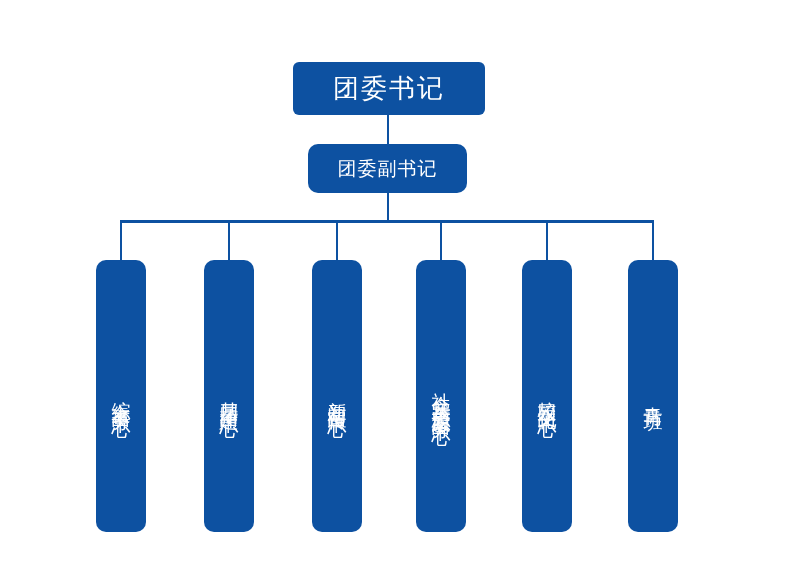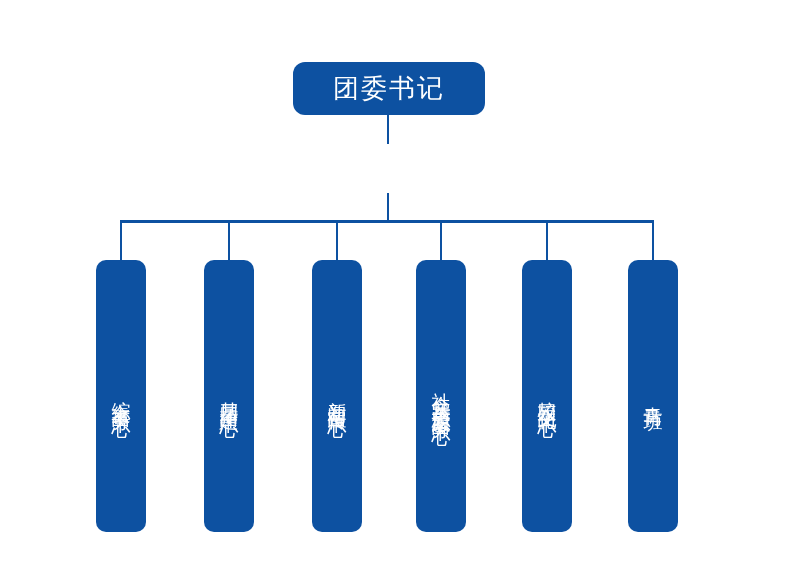--- a/index.html
+++ b/index.html
@@ -21,21 +21,21 @@
     background: #0d51a1;
     color: #ffffff;
     display: flex;
     align-items: center;
     justify-content: center;
     box-sizing: border-box;
   }
   .node-root {
     left: 293px; top: 62px;
     width: 192px; height: 53px;
-    border-radius: 12px;
+    border-radius: 6px;
     font-size: 26px;
     letter-spacing: 2px;
     font-weight: 400;
   }
   .node-deputy {
     left: 308px; top: 144px;
     width: 159px; height: 49px;
     border-radius: 10px;
     font-size: 19px;
     letter-spacing: 1px;
@@ -87,20 +87,23 @@
   <div class="line stub stub-2"></div>
   <div class="line stub stub-3"></div>
   <div class="line stub stub-4"></div>
   <div class="line stub stub-5"></div>
   <div class="line stub stub-6"></div>
 
   <div class="node node-root">
     <span>团委书记</span>
   </div>
 
+  <div class="node node-deputy">
+    <span>团委副书记</span>
+  </div>
 
   <div class="node node-dept dept-1">
     <span class="vtext">综合事务中心</span>
   </div>
   <div class="node node-dept dept-2">
     <span class="vtext">基层团建中心</span>
   </div>
   <div class="node node-dept dept-3">
     <span class="vtext">新闻宣传中心</span>
   </div>

